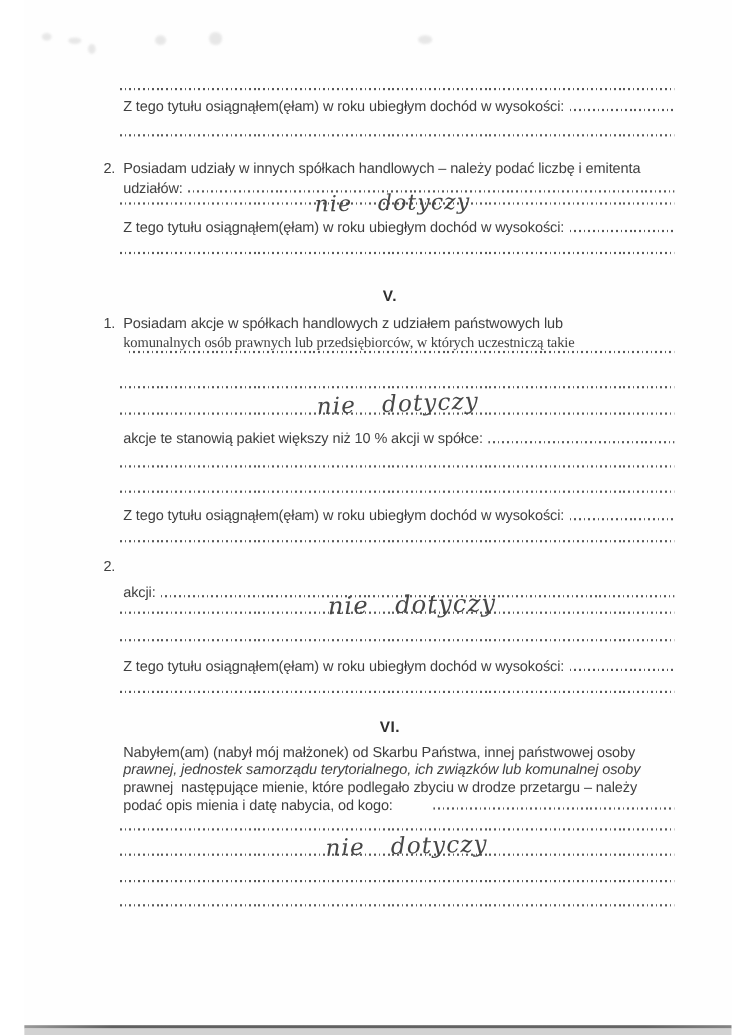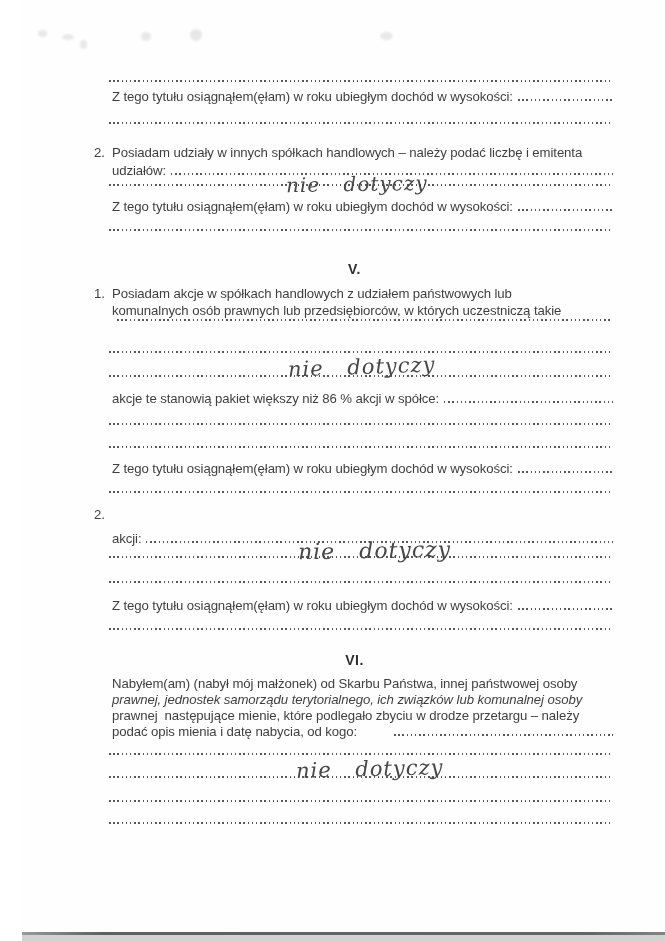--- a/index.html
+++ b/index.html
@@ -114,31 +114,31 @@
   </div>
 
   <div class="dotline" style="top:229px;"></div>
 
   <div class="heading" style="top:261px;">V.</div>
 
   <div class="numline" style="top:286px;">
     <span class="num">1.</span>
     <span>Posiadam akcje w spółkach handlowych z udziałem państwowych lub</span>
   </div>
-  <div class="line" style="top:303px;">komunalnych osób prawnych lub przedsiębiorców, w których uczestniczą takie</div>
+  <div class="line" style="top:303px;font-family:Liberation Serif, serif;">komunalnych osób prawnych lub przedsiębiorców, w których uczestniczą takie</div>
   <div class="textrow" style="top:319px;">
     <span class="fill"></span>
   </div>
 
   <div class="dotline" style="top:351px;"></div>
   <div class="dotline" style="top:375px;"></div>
   <div class="hand" style="left:266px;top:355px;font-size:21px;transform:rotate(-2deg);">nie dotyczy</div>
 
   <div class="textrow" style="top:391px;">
-    <span>akcje te stanowią pakiet większy niż 86 % akcji w spółce:</span>
+    <span>akcje te stanowią pakiet większy niż 10 % akcji w spółce:</span>
     <span class="fill"></span>
   </div>
 
   <div class="dotline" style="top:423px;"></div>
   <div class="dotline" style="top:446px;"></div>
 
   <div class="textrow" style="top:461px;">
     <span>Z tego tytułu osiągnąłem(ęłam) w roku ubiegłym dochód w wysokości:</span>
     <span class="fill"></span>
   </div>

